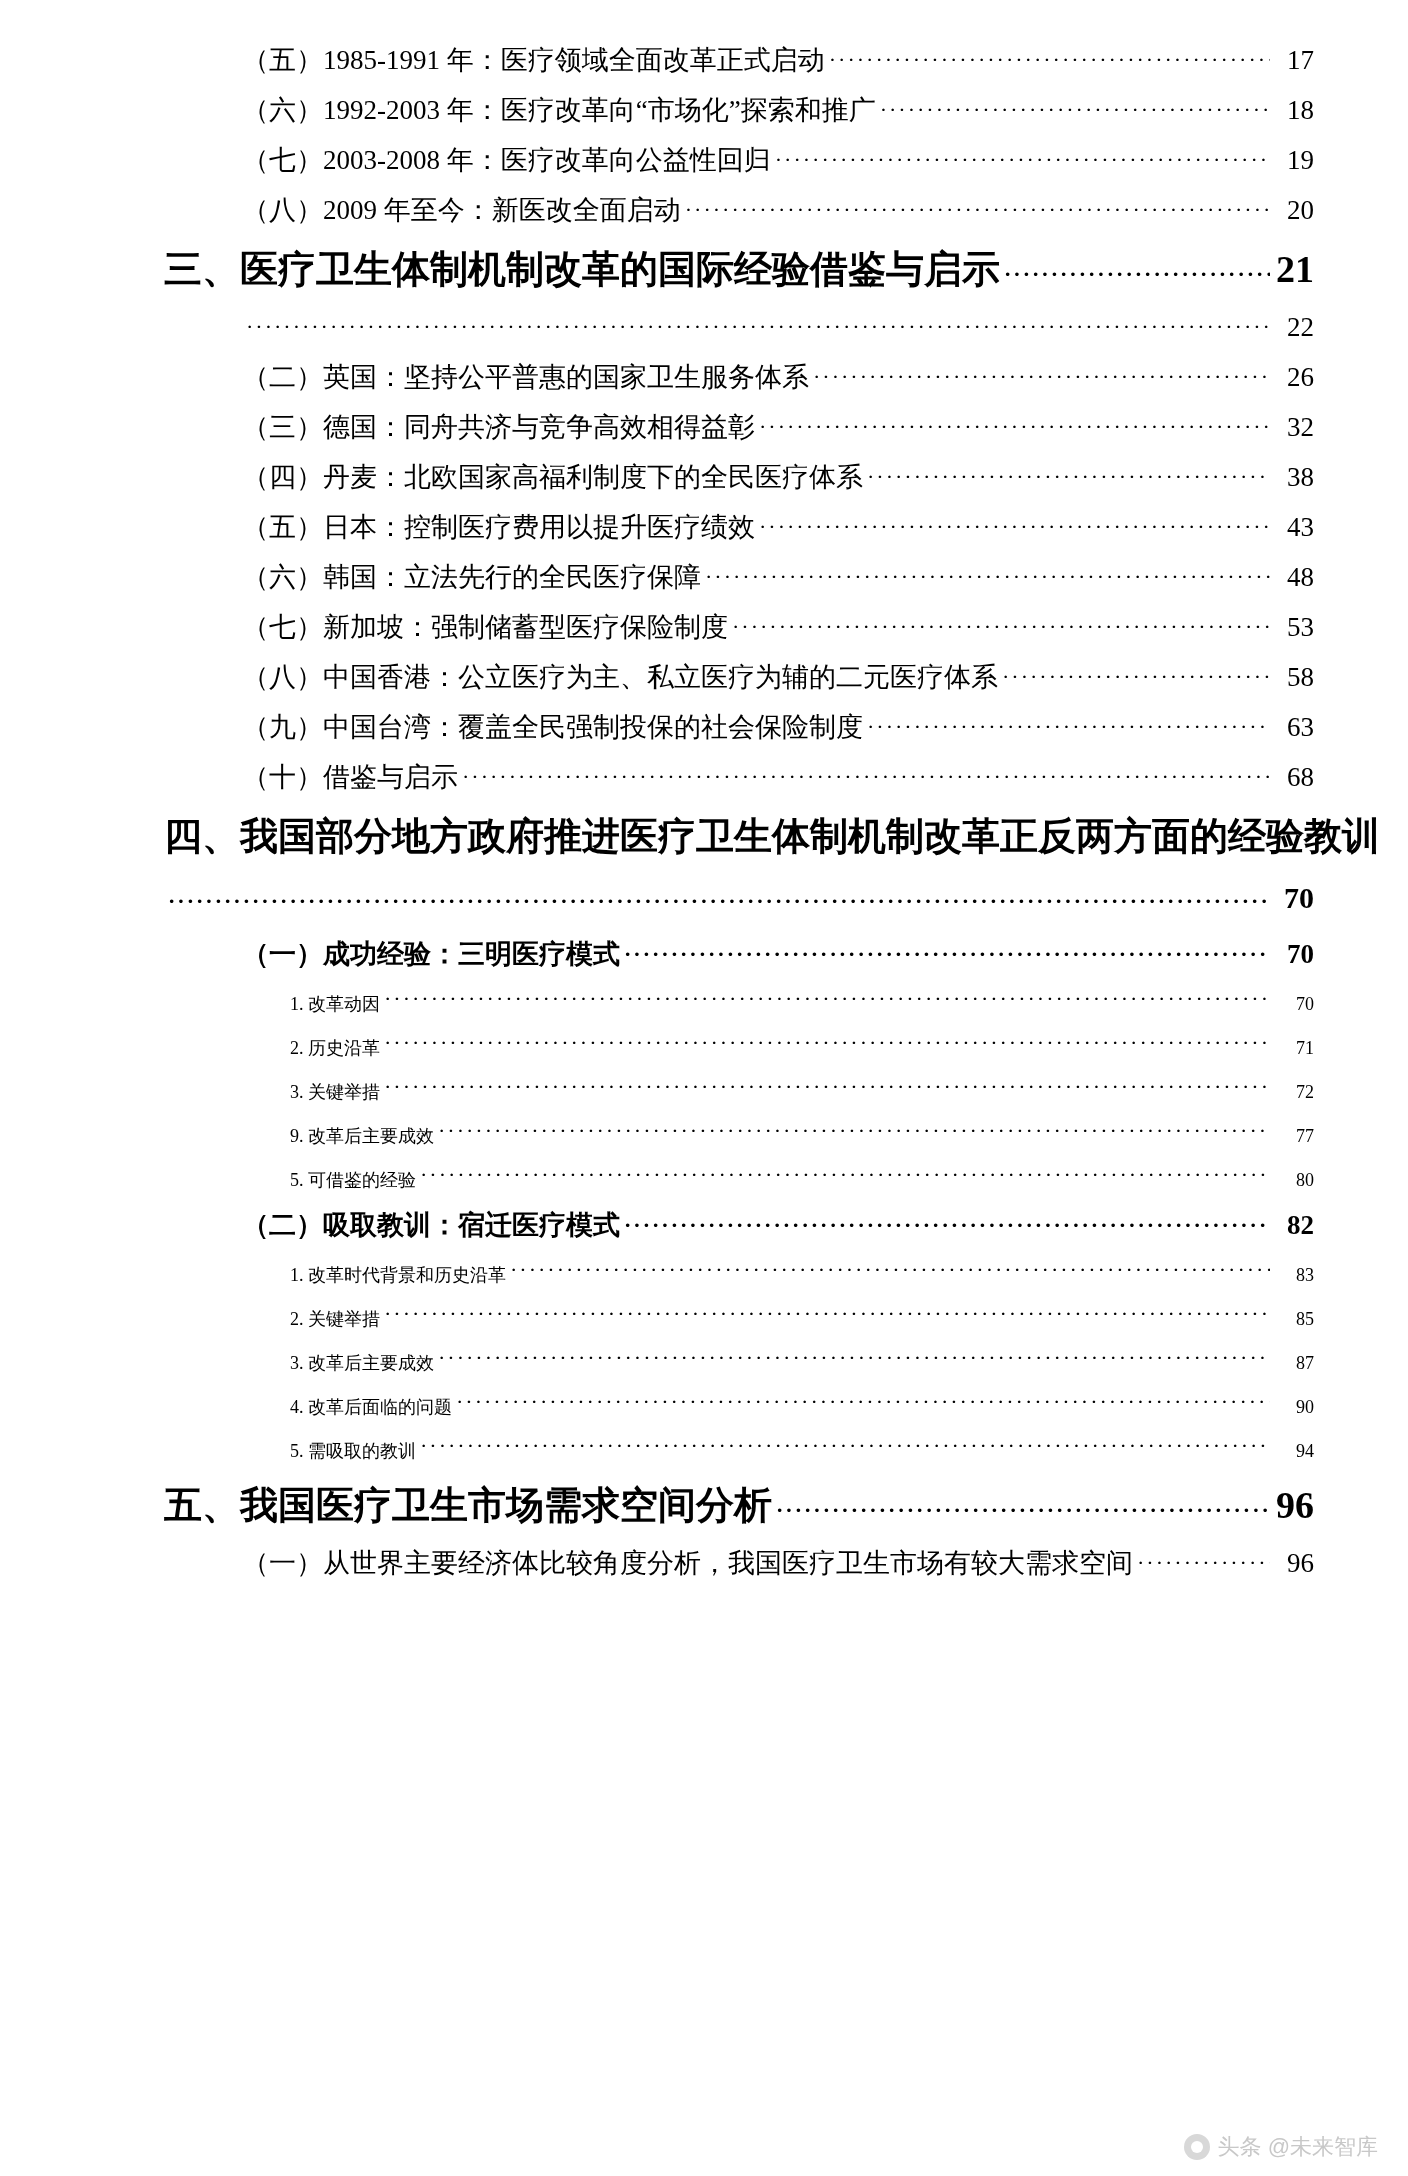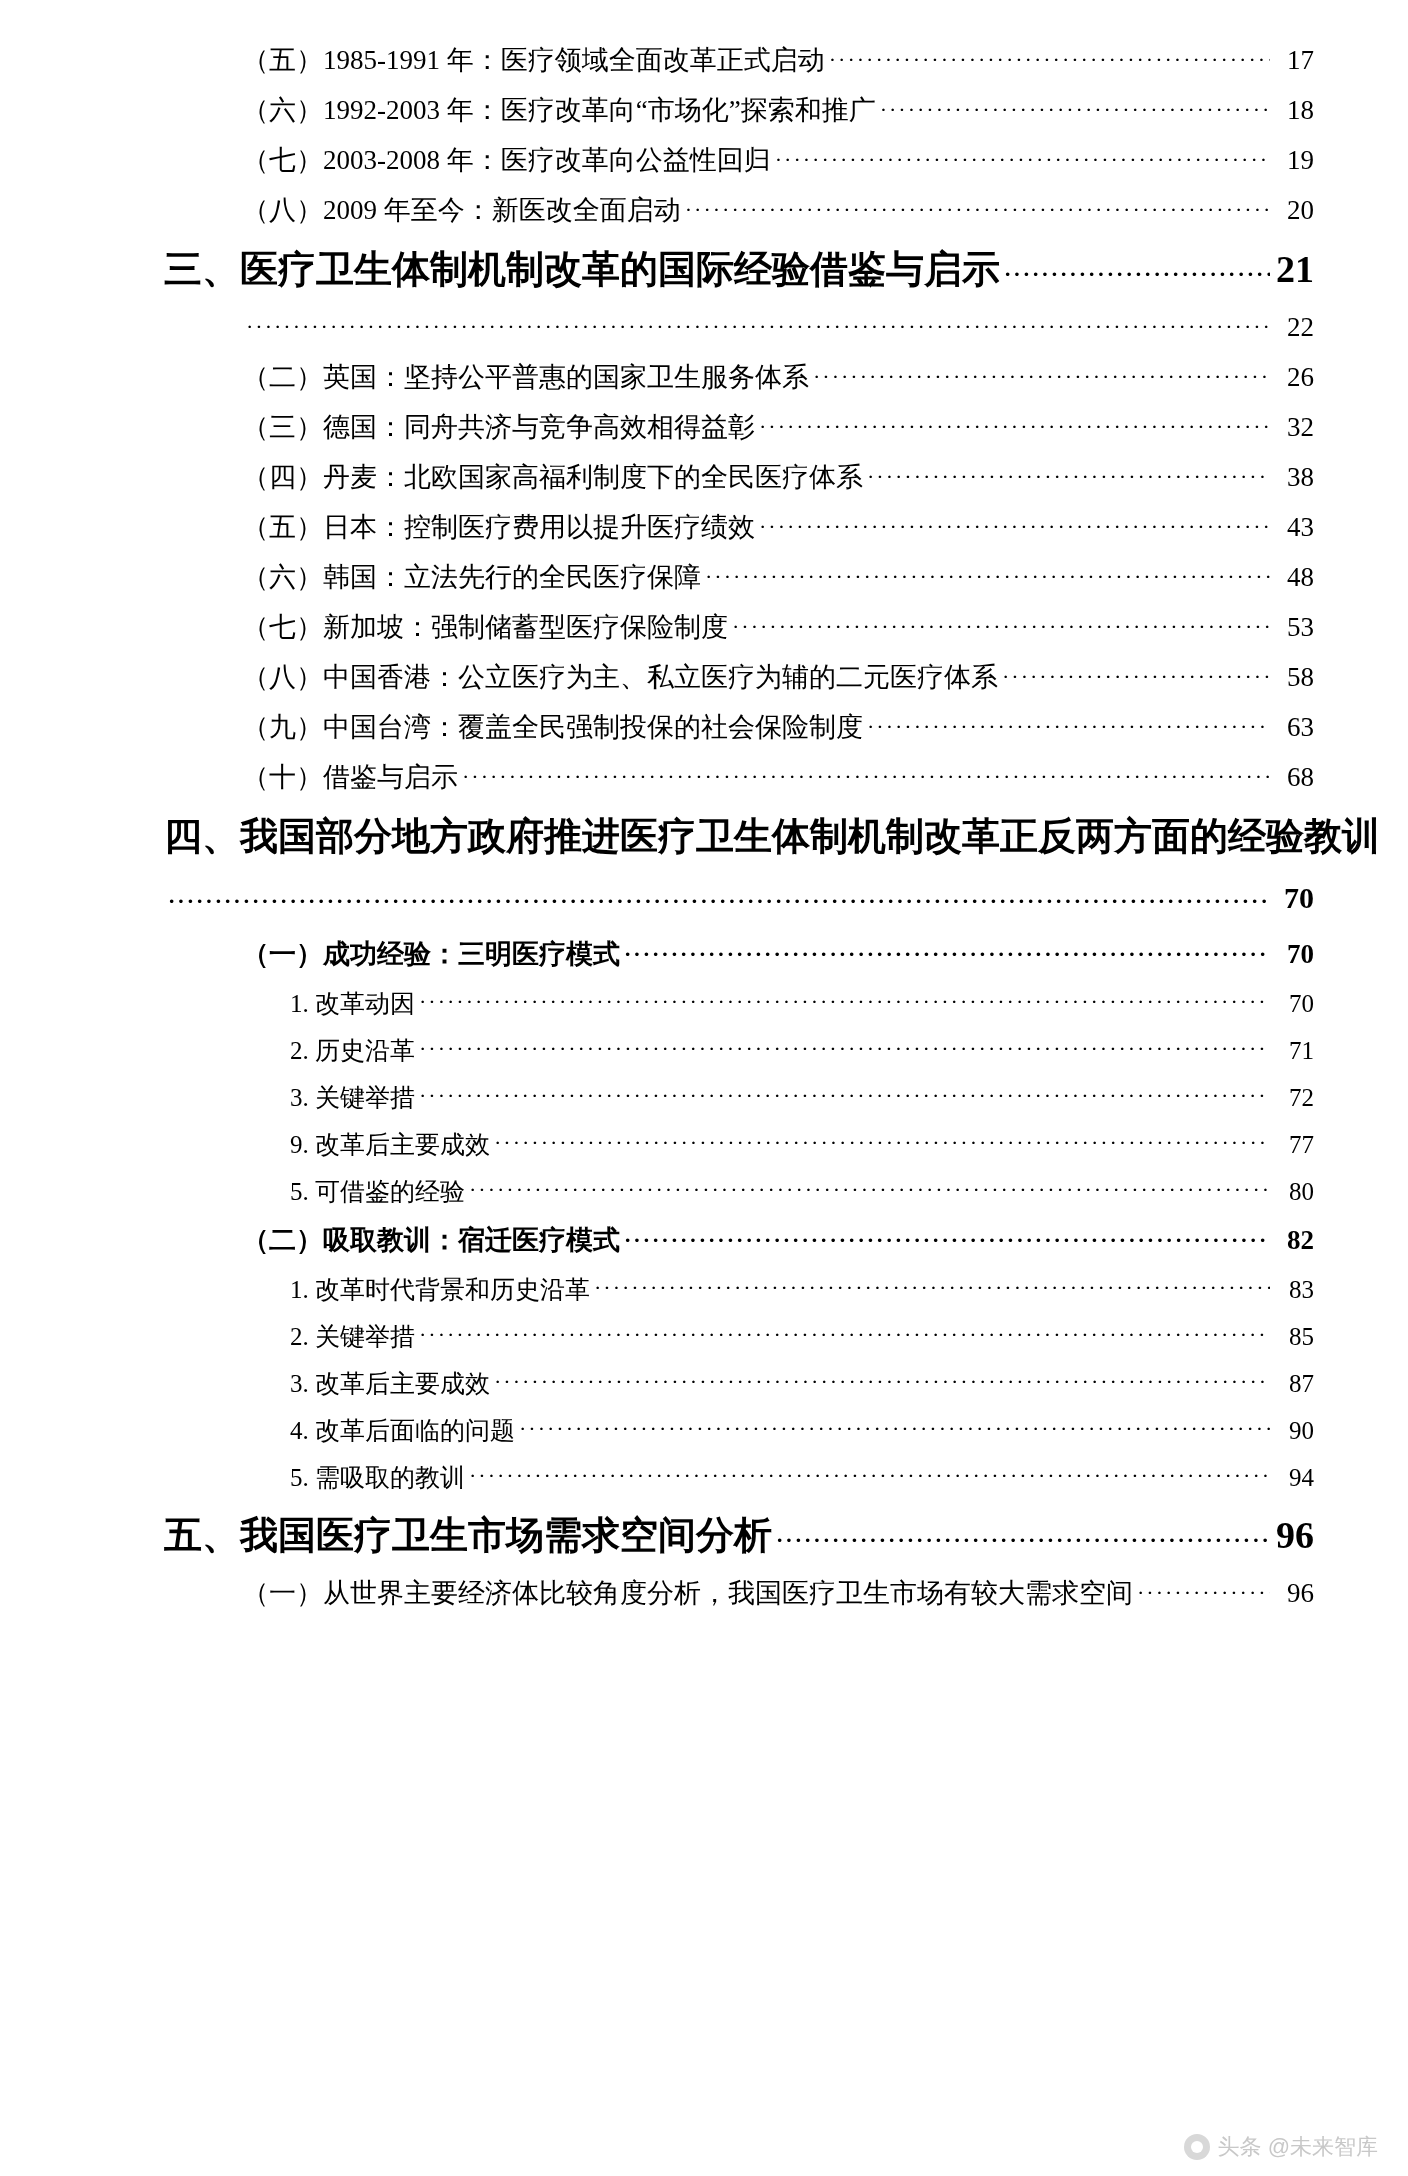--- a/index.html
+++ b/index.html
@@ -45,21 +45,21 @@
     font-size: 27px;
     line-height: 1.0;
     padding-left: 148px;
     margin-top: 23px;
     margin-bottom: 23px;
   }
   .lvl-1.bold {
     font-weight: bold;
   }
   .lvl-2 {              
-    font-size: 25px;
+    font-size: 18px;
     line-height: 1.0;
     padding-left: 196px;
     margin-top: 22px;
     margin-bottom: 22px;
   }
   .toc-title {
     white-space: nowrap;
     flex: 0 0 auto;
   }
   .toc-dots {

